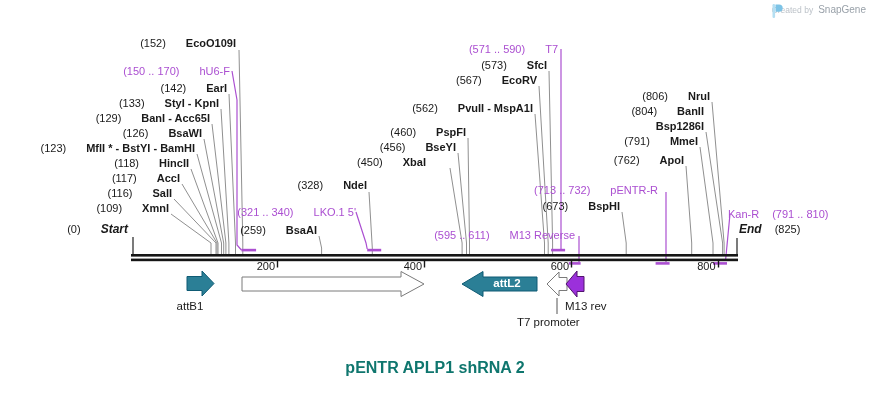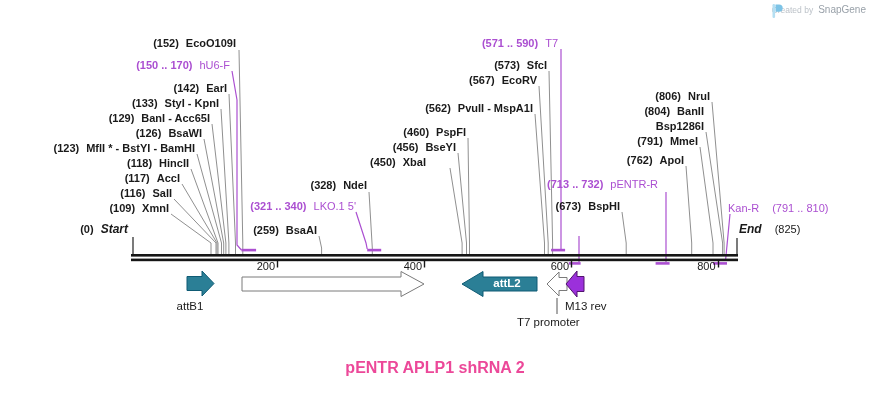--- a/index.html
+++ b/index.html
@@ -1,31 +1,31 @@
 <!DOCTYPE html>
 <html><head>
 <meta charset="utf-8">
 <style>
   html,body{margin:0;padding:0;background:#fff;}
   #canvas{position:relative;width:870px;height:404px;background:#fff;overflow:hidden;
           font-family:"Liberation Sans",sans-serif;}
   svg{position:absolute;left:0;top:0;}
   .lbl{position:absolute;font-size:11px;color:#1a1a1a;white-space:nowrap;line-height:12px;}
-  .lbl .pos{padding-right:7px;font-weight:700;text-align:center;}
+  .lbl .pos{padding-right:20px;font-weight:400;text-align:center;}
   .lbl .nm{font-weight:700;}
-  .purple{color:#ab4fd1;}
+  .purple{color:#ab4fd1;margin-top:6px;}
   .purple .nm{font-weight:400;}
   .startend .nm{font-weight:700;font-style:italic;font-size:12px;}
   .namefirst .nm{padding-right:13px;}
   .tick{position:absolute;font-size:11px;color:#1a1a1a;}
   .featlbl{position:absolute;font-size:11.5px;color:#1a1a1a;white-space:nowrap;}
   .arrowtext{position:absolute;font-size:12px;color:#1a1a1a;text-align:center;white-space:nowrap;}
   .arrowtext.white{color:#fff;font-weight:700;font-size:11.5px;}
   #title-block{position:absolute;left:0;right:0;text-align:center;}
-  #doc-title{font-size:16px;font-weight:700;color:#ec4899;}
+  #doc-title{font-size:16px;font-weight:700;color:#0f766e;}
   #doc-size{font-size:11.5px;color:#1a1a1a;margin-top:2px;}
   #watermark{position:absolute;top:4px;right:4px;display:flex;align-items:center;gap:5px;}
   #watermark .created{font-size:8.5px;color:#bcc2c8;}
   #watermark .brand{font-size:10px;color:#99a1a9;}
 </style>
 </head>
 <body>
 
 <div id="canvas">
 
@@ -115,20 +115,21 @@
   <div class="lbl" style="right:553px;top:224px"><span class="pos">(259)</span><span class="nm">BsaAI</span></div>
   <div class="lbl purple" style="right:514px;top:200px"><span class="pos">(321 .. 340)</span><span class="nm">LKO.1 5'</span></div>
   <div class="lbl" style="right:503px;top:179px"><span class="pos">(328)</span><span class="nm">NdeI</span></div>
   <div class="lbl" style="right:444px;top:156px"><span class="pos">(450)</span><span class="nm">XbaI</span></div>
   <div class="lbl" style="right:414px;top:141px"><span class="pos">(456)</span><span class="nm">BseYI</span></div>
   <div class="lbl" style="right:404px;top:126px"><span class="pos">(460)</span><span class="nm">PspFI</span></div>
   <div class="lbl" style="right:337px;top:102px"><span class="pos">(562)</span><span class="nm">PvuII - MspA1I</span></div>
   <div class="lbl" style="right:333px;top:74px"><span class="pos">(567)</span><span class="nm">EcoRV</span></div>
   <div class="lbl" style="right:323px;top:59px"><span class="pos">(573)</span><span class="nm">SfcI</span></div>
   <div class="lbl purple" style="right:312px;top:37px"><span class="pos">(571 .. 590)</span><span class="nm">T7</span></div>
+  <div class="lbl purple" style="right:295px;top:223px"><span class="pos">(595 .. 611)</span><span class="nm">M13 Reverse</span></div>
 
   <div class="lbl" style="right:250px;top:200px"><span class="pos">(673)</span><span class="nm">BspHI</span></div>
   <div class="lbl purple" style="right:212px;top:178px"><span class="pos">(713 .. 732)</span><span class="nm">pENTR-R</span></div>
   <div class="lbl" style="right:186px;top:154px"><span class="pos">(762)</span><span class="nm">ApoI</span></div>
   <div class="lbl" style="right:172px;top:135px"><span class="pos">(791)</span><span class="nm">MmeI</span></div>
   <div class="lbl" style="right:166px;top:120px"><span class="nm">Bsp1286I</span></div>
   <div class="lbl" style="right:166px;top:105px"><span class="pos">(804)</span><span class="nm">BanII</span></div>
   <div class="lbl" style="right:160px;top:90px"><span class="pos">(806)</span><span class="nm">NruI</span></div>
   <div class="lbl purple namefirst" style="left:728px;top:202px"><span class="nm">Kan-R</span><span>(791 .. 810)</span></div>
   <div class="lbl startend namefirst" style="left:739px;top:223px"><span class="nm">End</span><span>(825)</span></div>

